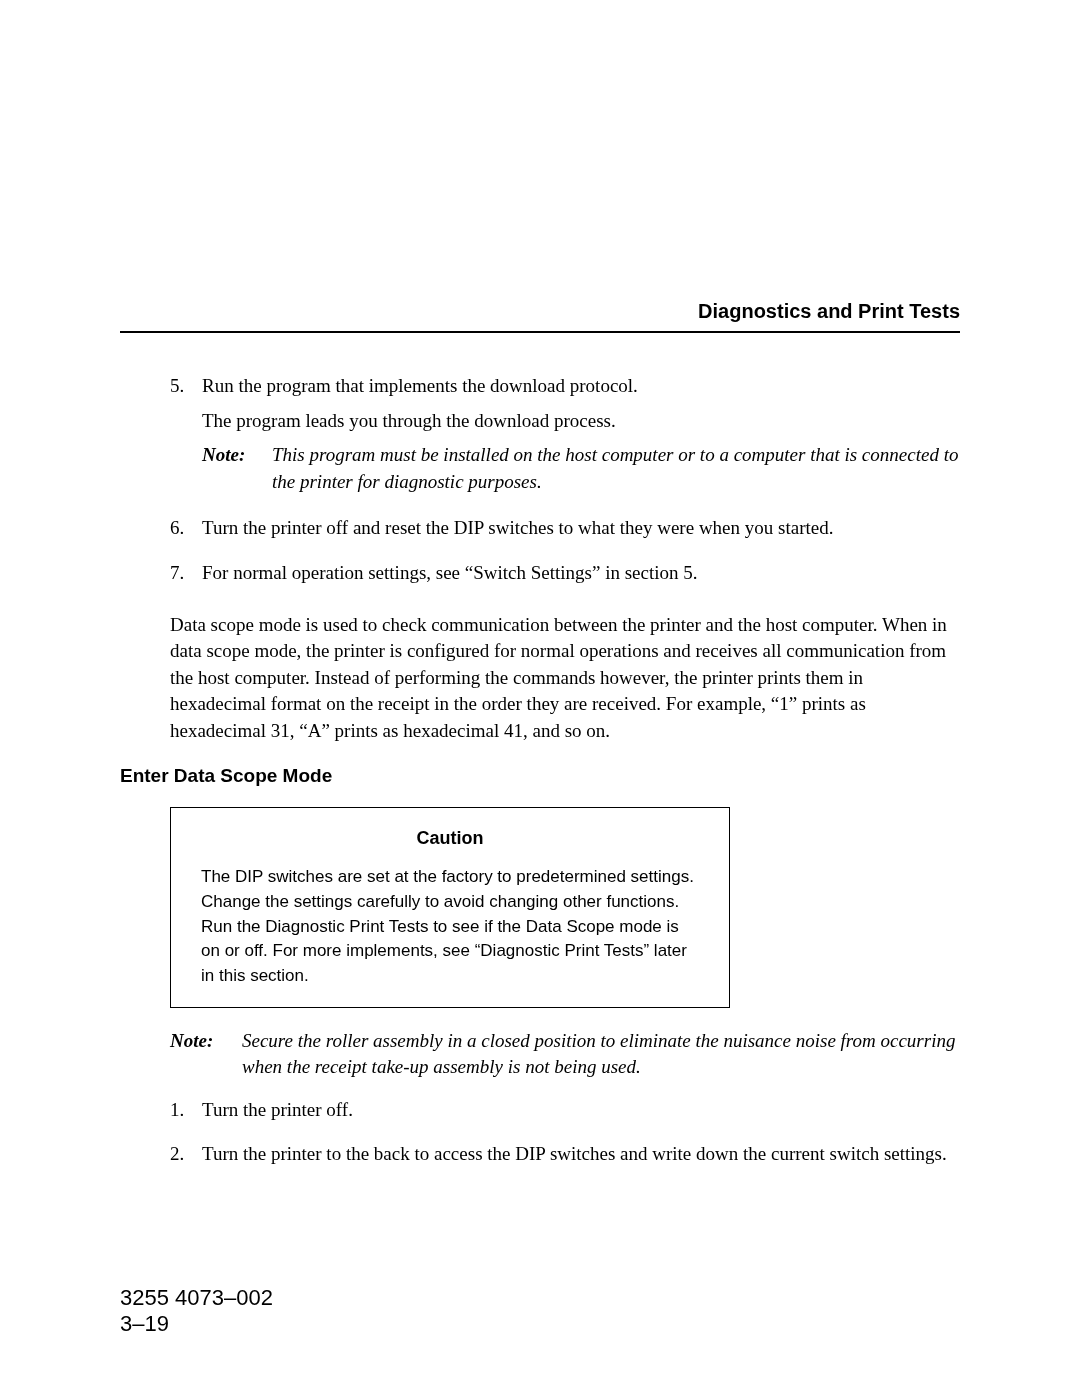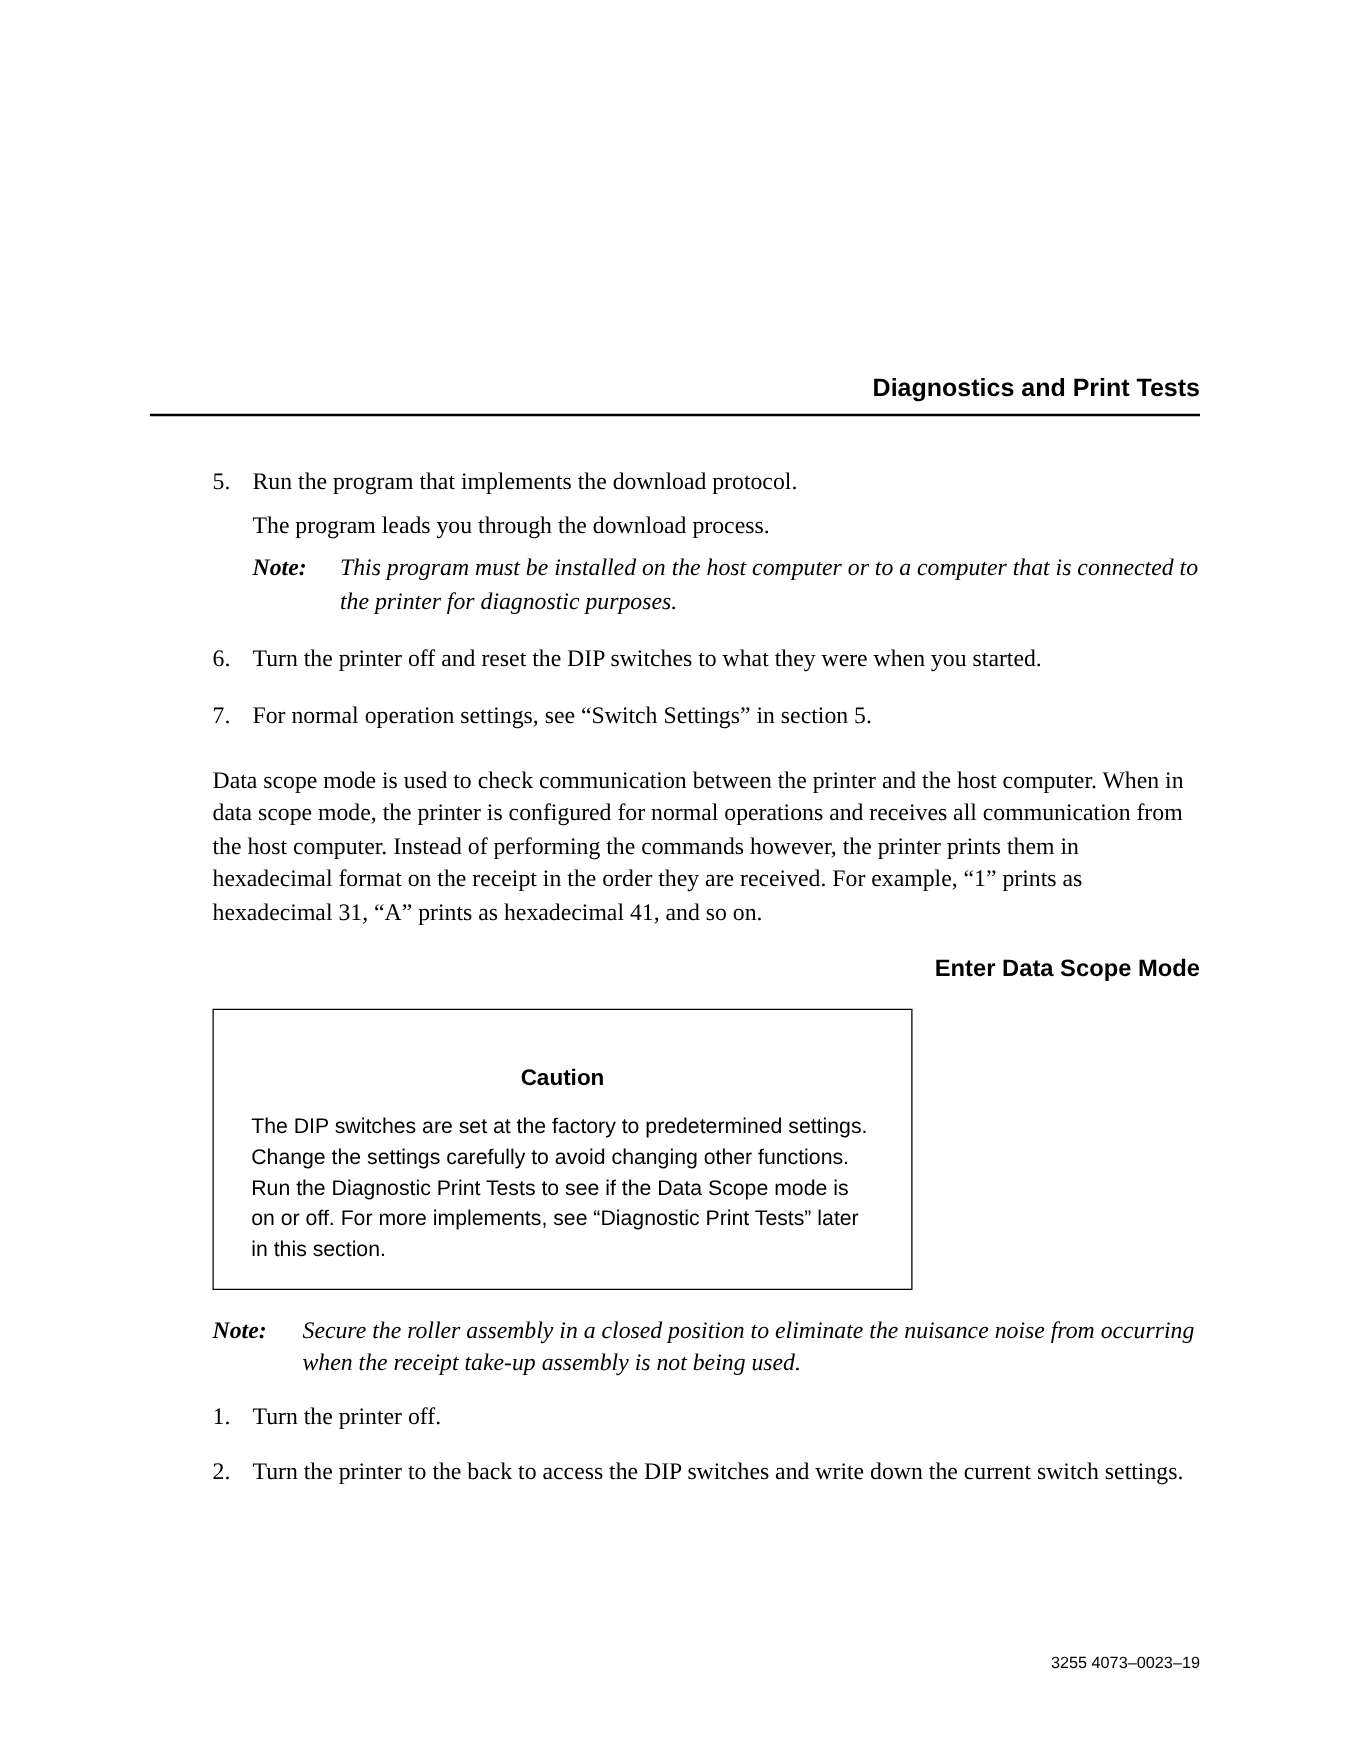--- a/index.html
+++ b/index.html
@@ -72,58 +72,57 @@
     margin: 34px 0 8px 0;
   }
   .para {
     margin: 17px 0 18px 50px;
   }
   h3.subsection {
     font-family: Arial, Helvetica, sans-serif;
     font-weight: bold;
     font-size: 19px;
     margin: 18px 0 18px 0;
-    text-align: right;
   }
   .caution-box {
     border: 1.5px solid #000;
     margin: 0 0 20px 50px;
     padding: 18px 30px 18px 30px;
     width: 560px;
     box-sizing: border-box;
   }
   .caution-title {
     font-family: Arial, Helvetica, sans-serif;
     font-weight: bold;
     font-size: 18px;
     text-align: center;
     margin-bottom: 14px;
-    margin-top: 24px;
   }
   .caution-body {
     font-family: Arial, Helvetica, sans-serif;
     font-size: 17px;
     line-height: 1.45;
   }
   .note-block {
     display: flex;
     margin: 18px 0 16px 50px;
   }
   .note-block .note-label {
     width: 72px;
   }
   .footer {
     position: absolute;
     bottom: 60px;
     left: 120px;
     right: 120px;
     display: flex;
-    justify-content: flex-end;
+    justify-content: flex-start;
     font-family: Arial, Helvetica, sans-serif;
-    font-size: 13px;
+    font-size: 22px;
+    flex-direction: column;
   }
 </style>
 </head>
 <body>
 
 <div class="page">
 
   <div class="running-head">Diagnostics and Print Tests</div>
 
   <div class="body-text">

